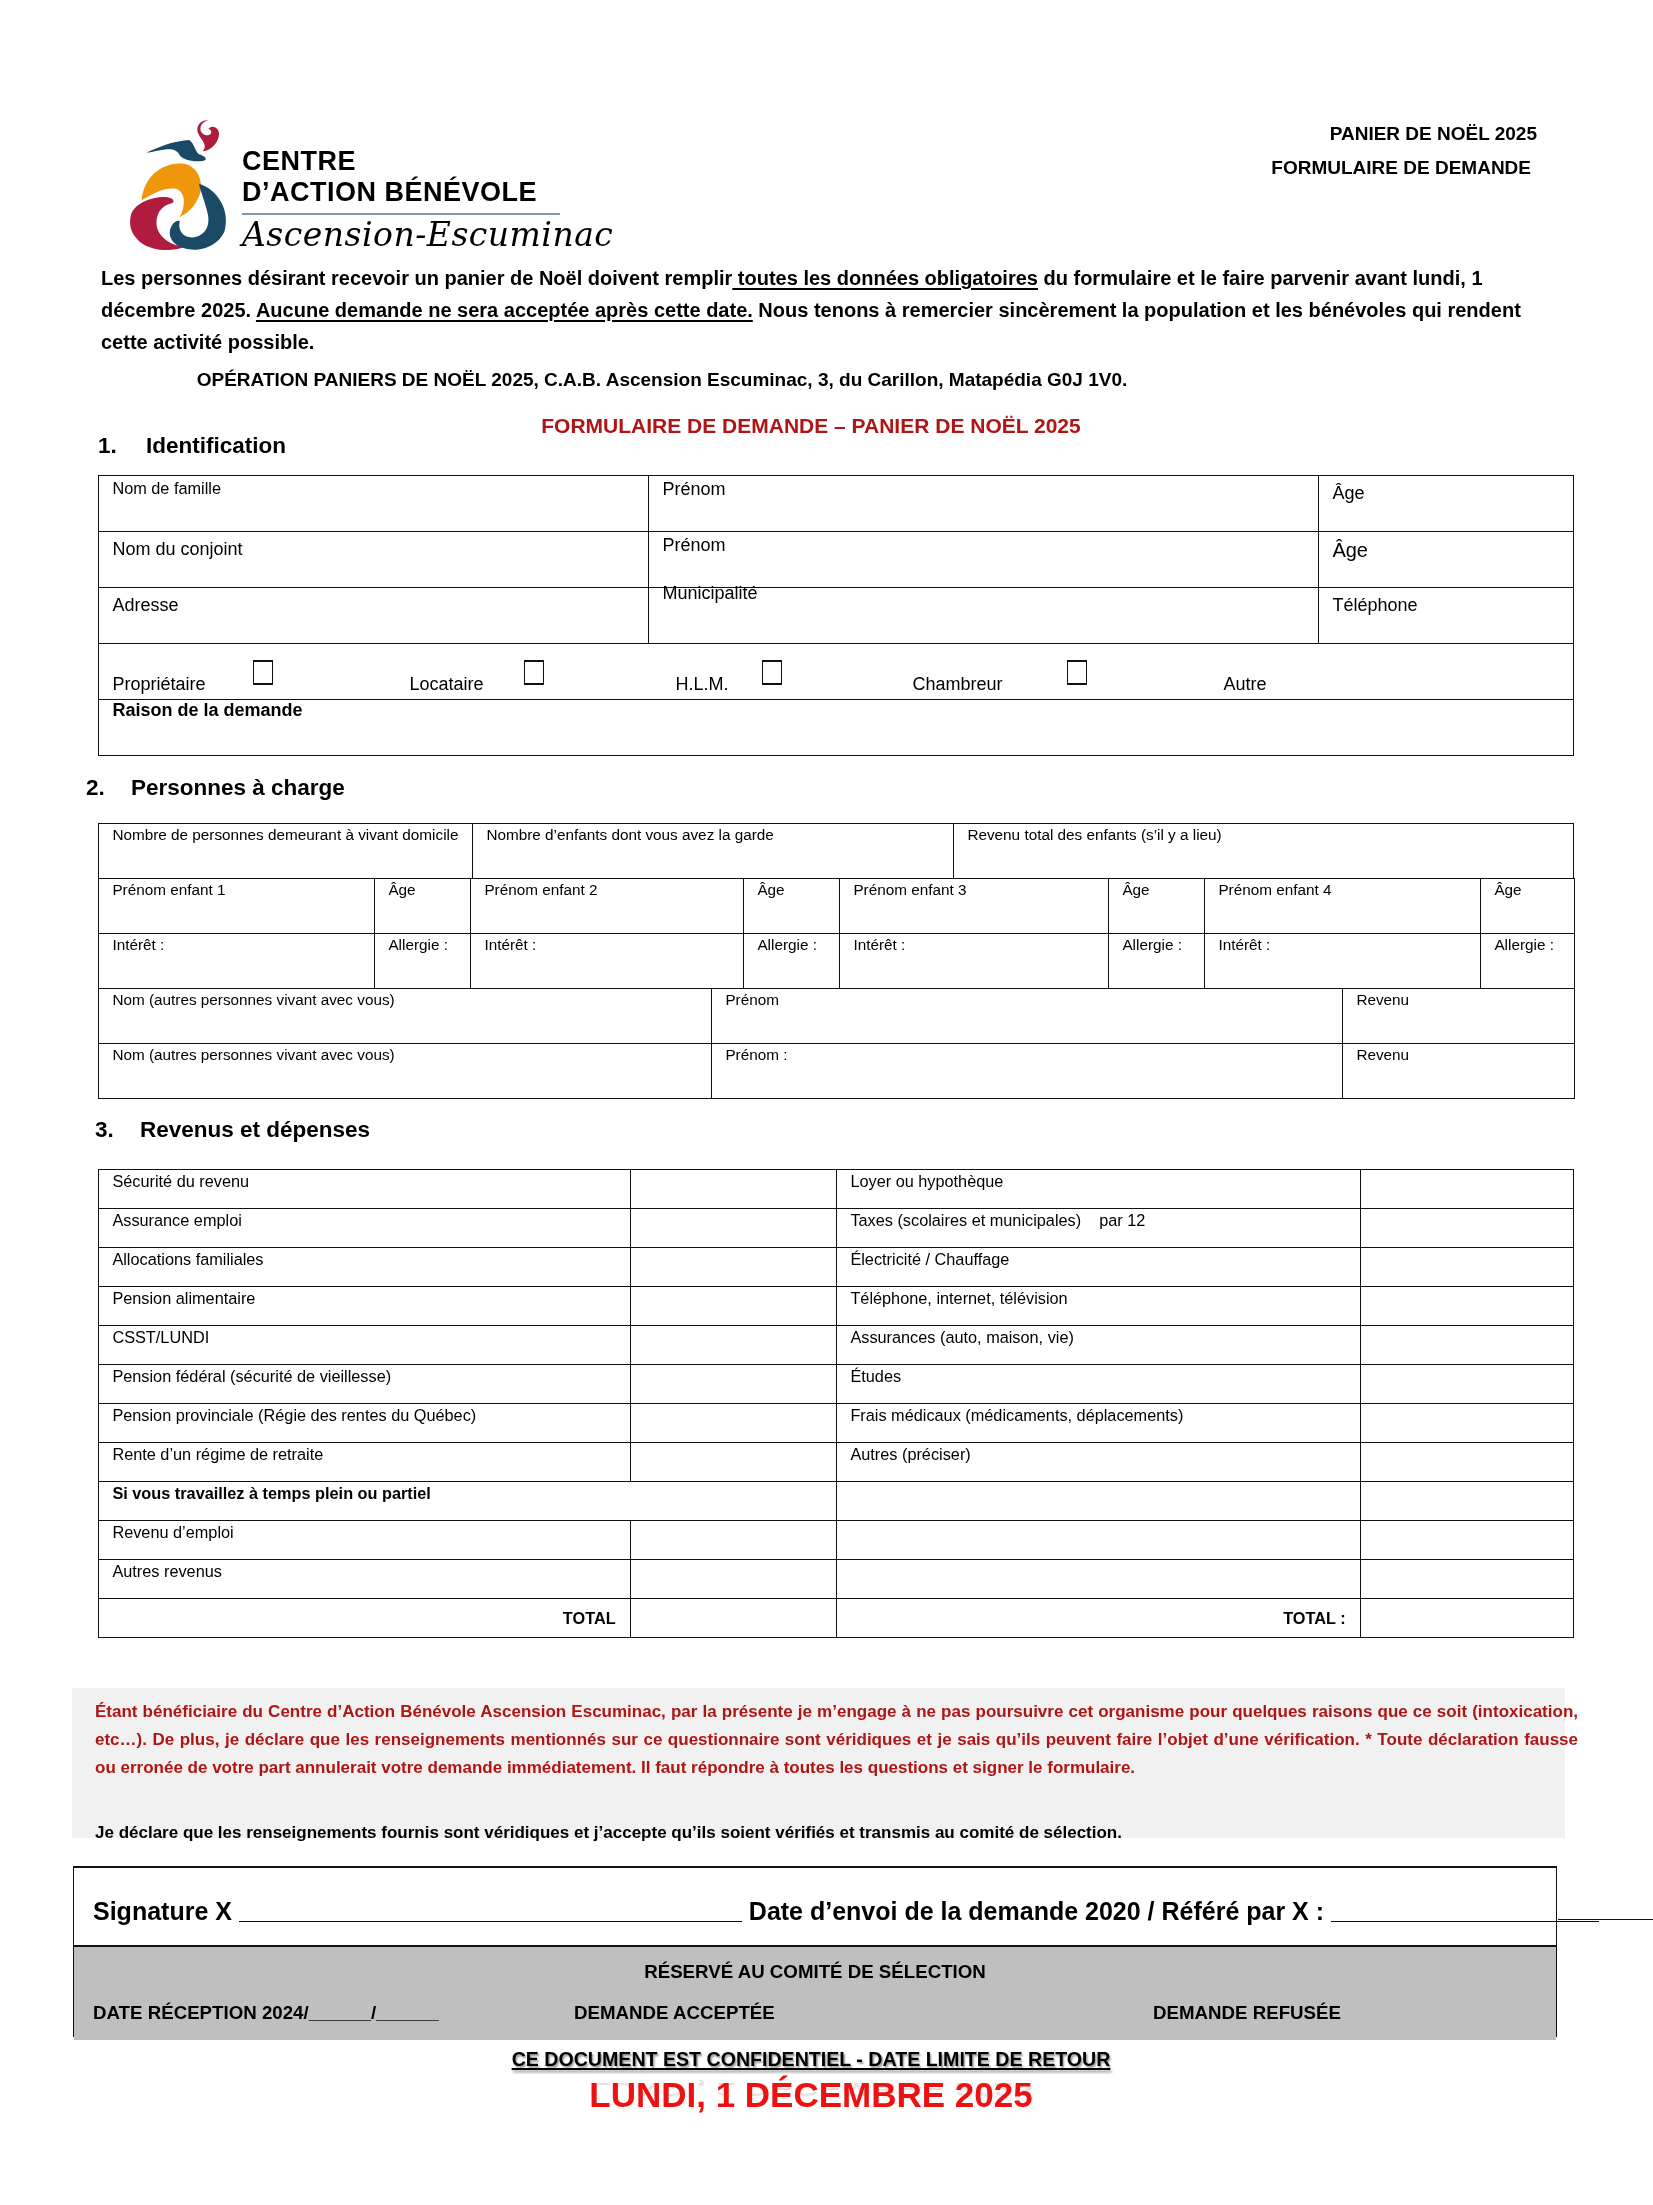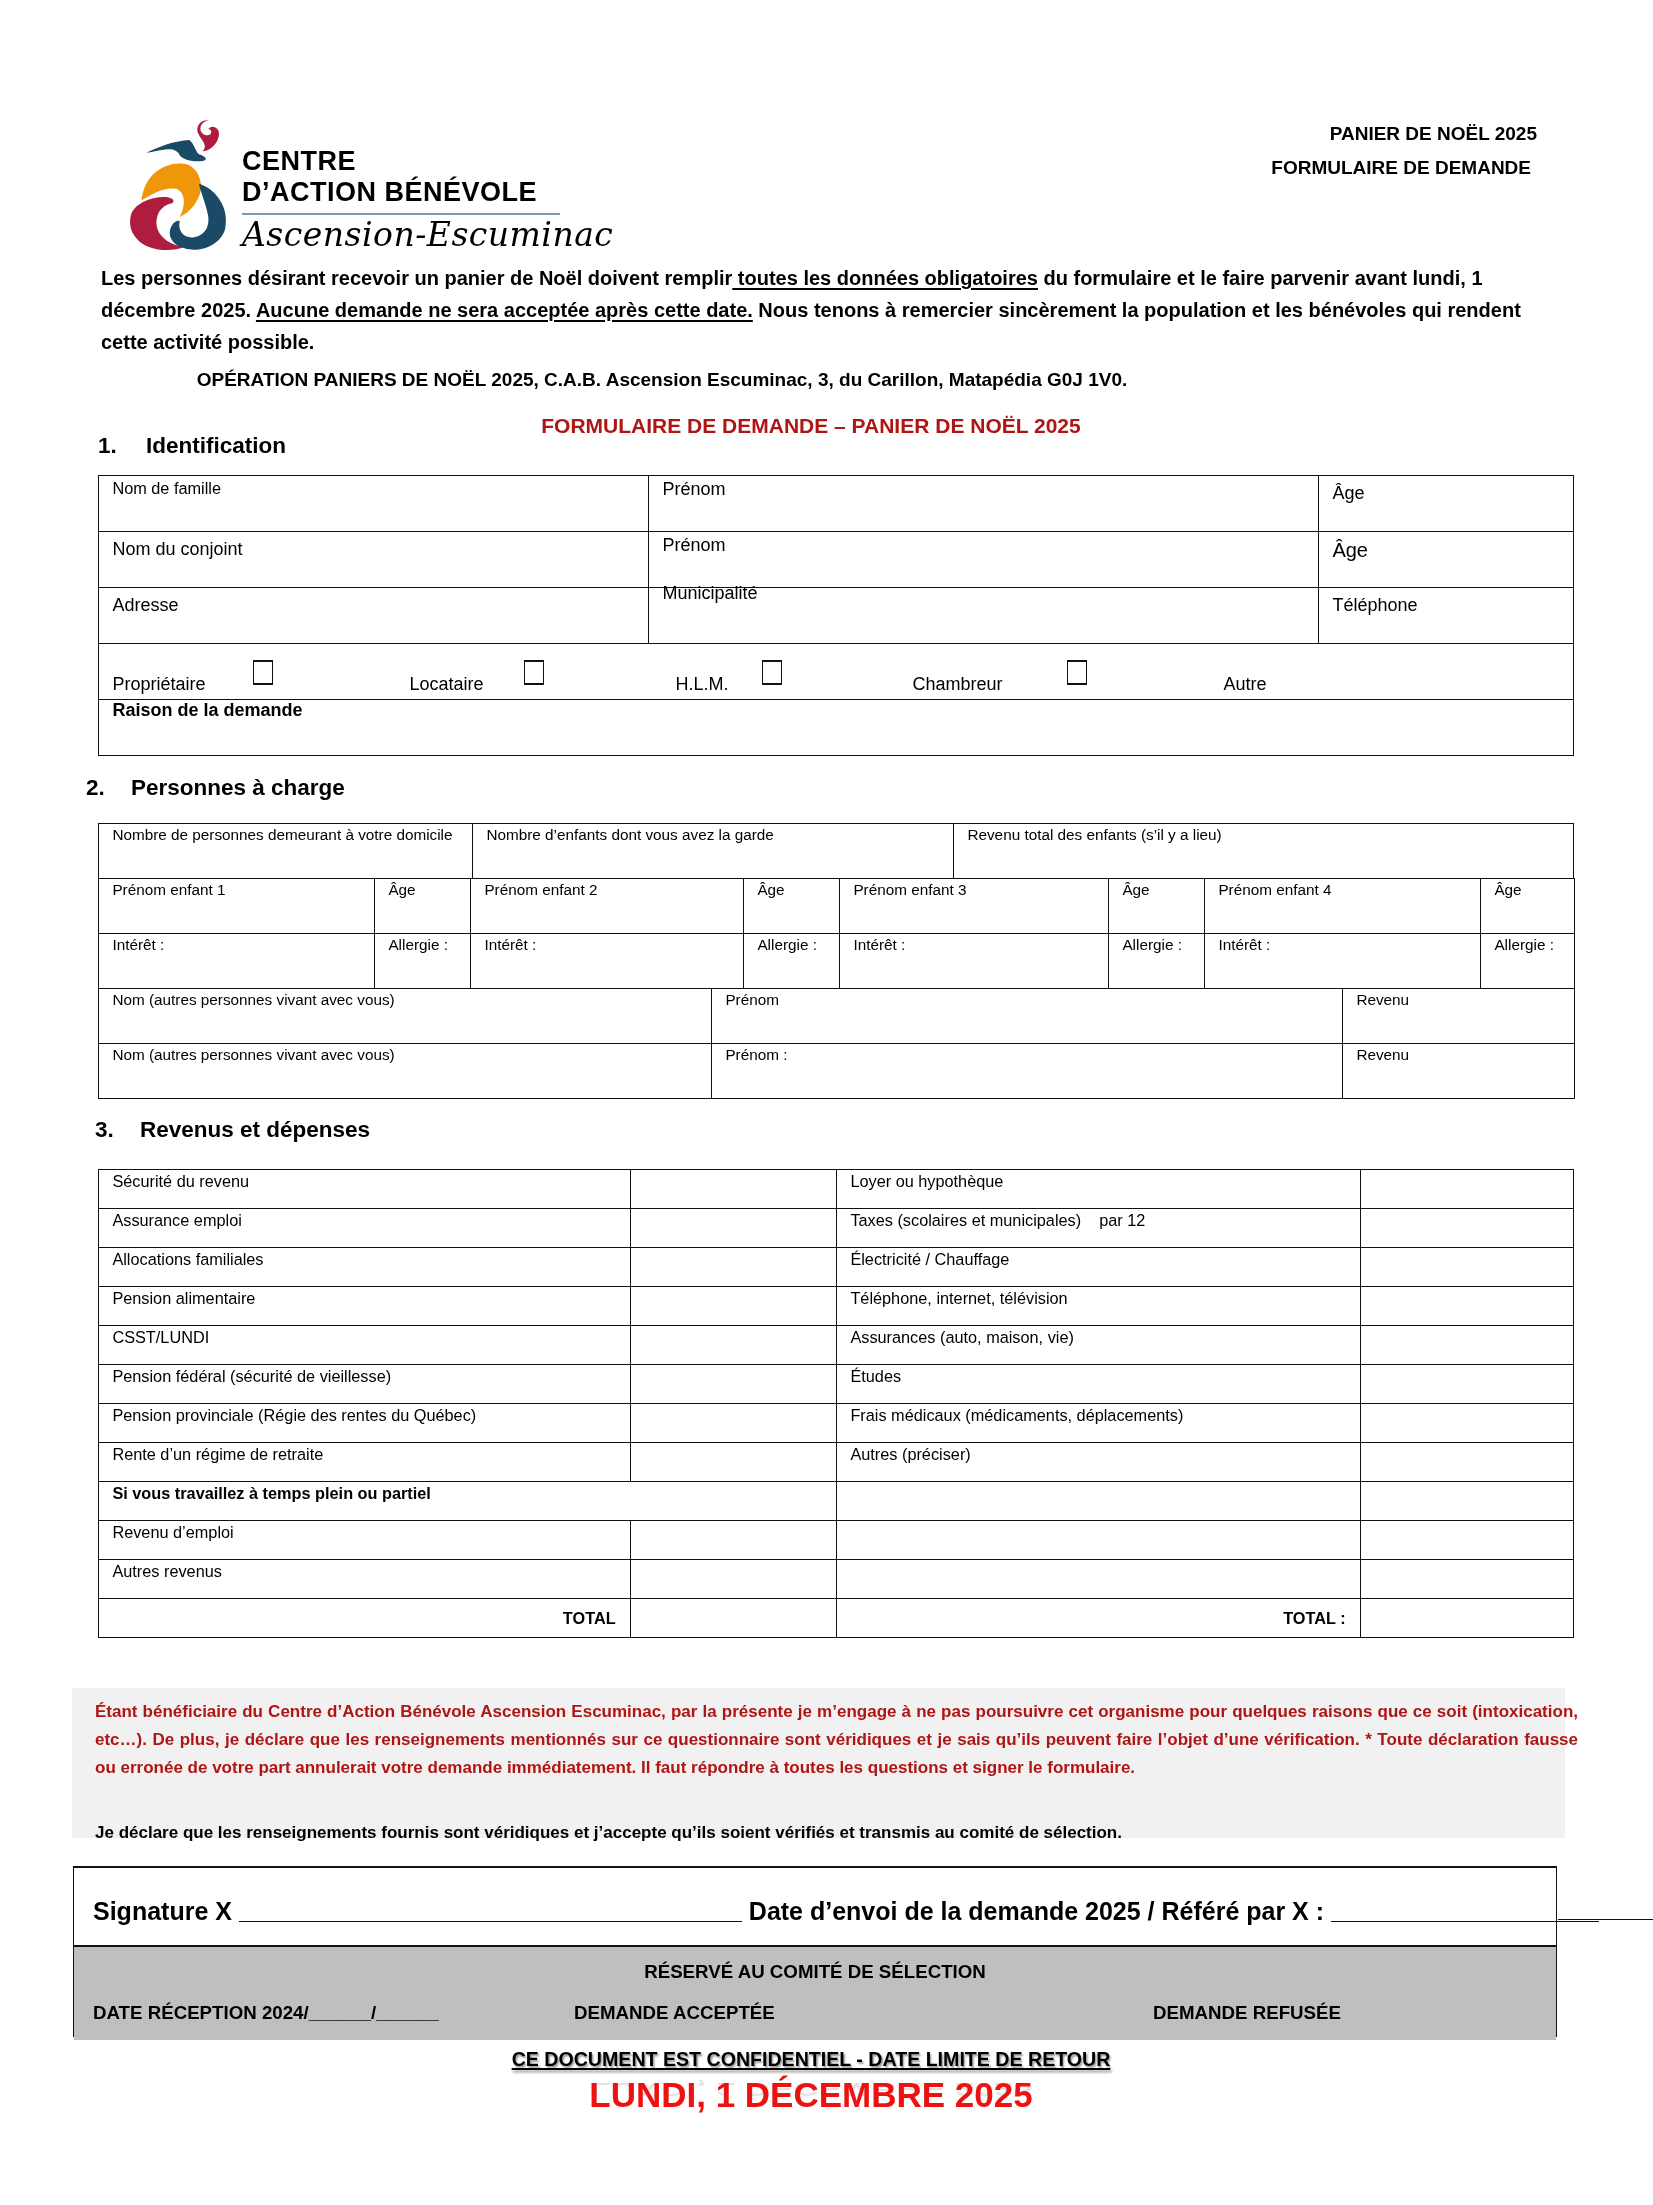--- a/index.html
+++ b/index.html
@@ -170,21 +170,21 @@
     <col style="width:263px">
       <col style="width:96px">
       <col style="width:93px">
     <col style="width:81px">
       <col style="width:263px">
       <col style="width:87px">
     <col style="width:96px">
   </colgroup>
   <tbody>
       <tr>
-    <td colspan="2"><span>Nombre de personnes demeurant à votre domicile</span></td>
+    <td colspan="2"><span>Nombre de personnes demeurant à vivant domicile</span></td>
     <td colspan="3" style="border-left:1.4px solid #111"><span>Nombre d’enfants dont vous avez la garde</span></td>
     <td colspan="5"><span>Revenu total des enfants (s’il y a lieu)</span></td>
   </tr>
 </tbody>
   </table>
 
 <table style="left:98px; top:878px; width:1475px;">
   <colgroup>
     <col style="width:276px">
       <col style="width:96px">
@@ -326,21 +326,21 @@
   </table>
 
 <div id="disclaimer-box" class="abs"></div>
 <div id="disclaimer" class="abs">Étant bénéficiaire du Centre d’Action Bénévole Ascension Escuminac, par la présente je m’engage à ne pas poursuivre cet organisme pour quelques raisons que ce soit (intoxication, etc…). De plus, je déclare que les renseignements mentionnés sur ce questionnaire sont véridiques et je sais qu’ils peuvent faire l’objet d’une vérification. * Toute déclaration fausse ou erronée de votre part annulerait votre demande immédiatement. Il faut répondre à toutes les questions et signer le formulaire.</div>
 <div id="declaration" class="abs">Je déclare que les renseignements fournis sont véridiques et j’accepte qu’ils soient vérifiés et transmis au comité de sélection.</div>
 
 <div id="sig-block" class="abs">
   <div id="sig-line">
     <span>Signature X</span>
     <span class="blank" style="width:503px"></span>
-    <span>Date d’envoi de la demande 2025 /</span>
+    <span>Date d’envoi de la demande 2020 /</span>
     <span>Référé par X :</span>
     <span class="blank" style="width:268px"></span>
   </div>
   <div id="sig-overflow"></div>
   <div id="reserve">
     <div id="reserve-title">RÉSERVÉ AU COMITÉ DE SÉLECTION</div>
     <div class="reserve-item" style="left:19px">DATE RÉCEPTION 2024/______/______</div>
     <div class="reserve-item" style="left:500px">DEMANDE ACCEPTÉE</div>
     <div class="reserve-item" style="left:1079px">DEMANDE REFUSÉE</div>
   </div>

